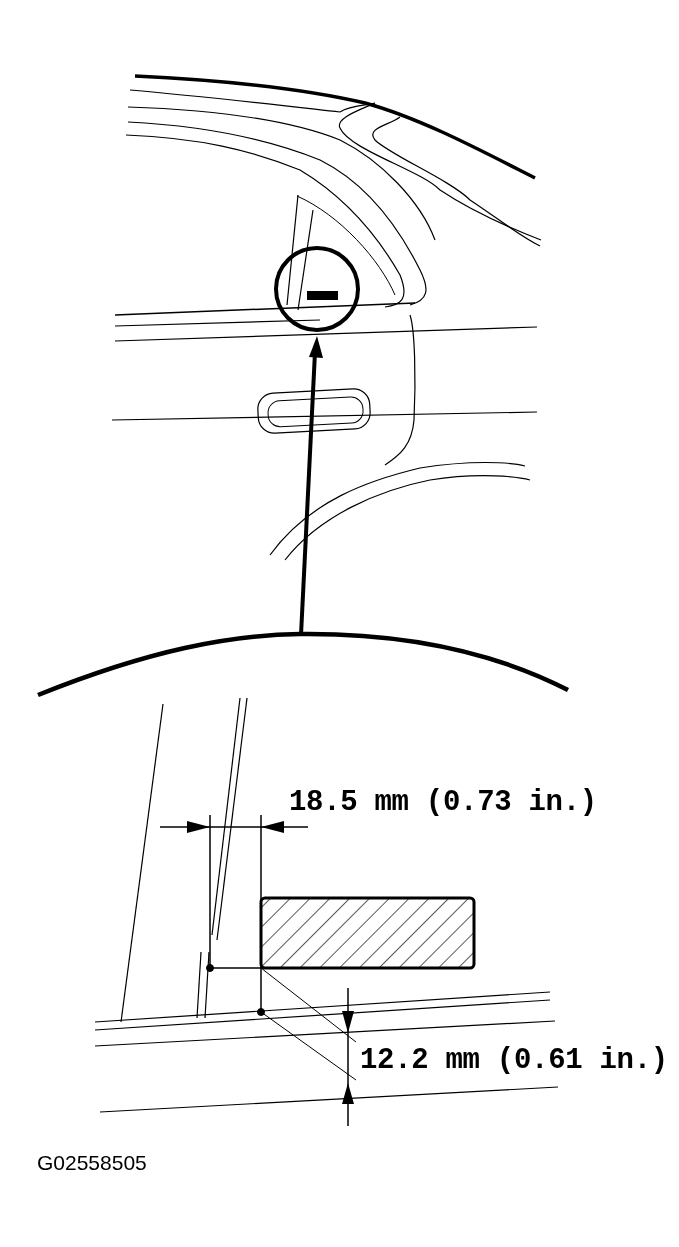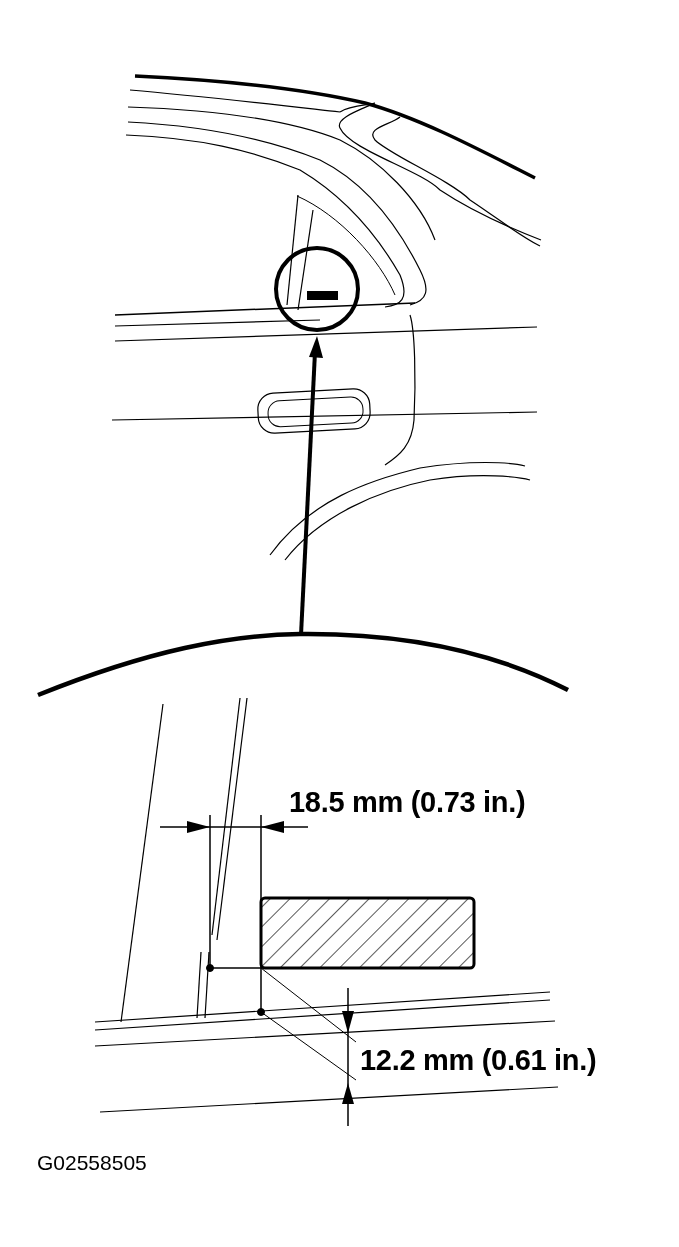--- a/index.html
+++ b/index.html
@@ -1,20 +1,20 @@
 <!DOCTYPE html>
 <html><head>
   <meta charset="utf-8">
   <style>
     html, body { margin: 0; padding: 0; background: #ffffff; }
     body { width: 679px; height: 1247px; position: relative; overflow: hidden; }
     #diagram { position: absolute; left: 0; top: 0; width: 679px; height: 1247px; }
     .label {
       position: absolute;
-      font-family: Liberation Sans, sans-serif;
+      font-family: Liberation Mono, monospace;
       font-weight: bold;
       color: #000;
       white-space: nowrap;
       letter-spacing: -0.3px;
     }
     #dim-horizontal { left: 289px; top: 786px; font-size: 29px; }
     #dim-vertical { left: 360px; top: 1044px; font-size: 29px; }
     #figure-id {
       position: absolute;
       left: 37px; top: 1151px;

